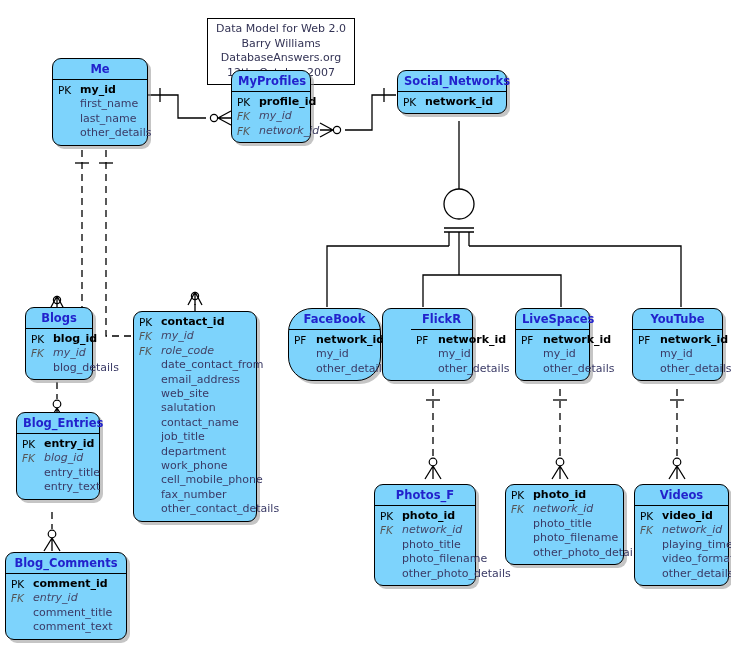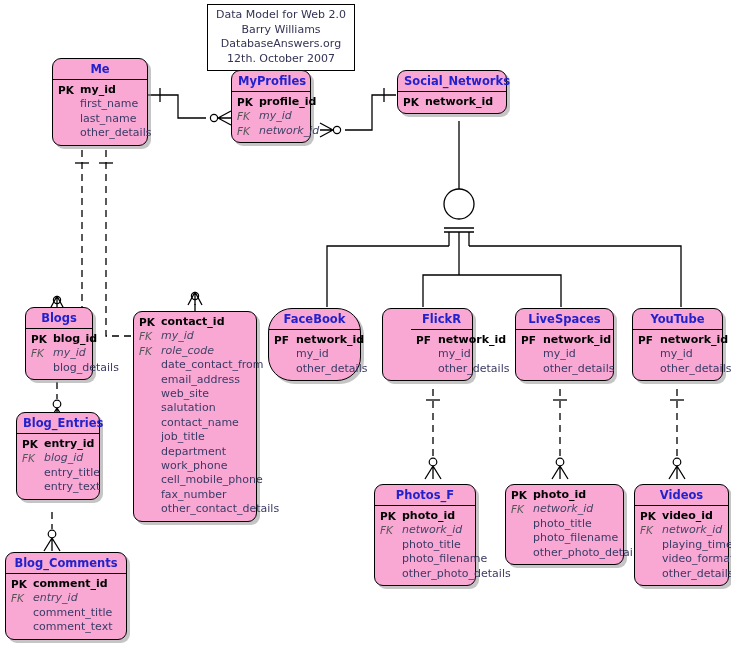--- a/index.html
+++ b/index.html
@@ -1,29 +1,29 @@
 <!DOCTYPE html>
 <html><head>
 <meta charset="utf-8">
 <style>
   html,body{margin:0;padding:0;background:#ffffff;}
   body{width:731px;height:651px;position:relative;overflow:hidden;
        font-family:"DejaVu Sans","Liberation Sans",sans-serif;}
   #canvas{position:absolute;left:0;top:0;width:731px;height:651px;}
   #lines{position:absolute;left:0;top:0;width:731px;height:651px;z-index:1;}
 
-  .entity{position:absolute;z-index:3;background:#f9a8d4;border:1.4px solid #000;
+  .entity{position:absolute;z-index:3;background:#7dd3fc;border:1.4px solid #000;
           border-radius:9px;box-sizing:border-box;
           box-shadow:3px 3px 0 0 rgba(150,150,150,0.55);}
   .ent-title{text-align:center;color:#2222cc;font-weight:bold;font-size:11.5px;
              padding:3px 6px 3px 6px;border-bottom:1.4px solid #000;
              white-space:nowrap;letter-spacing:0px;}
   .ent-body{padding:3px 5px 4px 5px;}
   .attr{display:flex;font-size:11px;line-height:14.4px;white-space:nowrap;color:#333355;}
-  .attr .k{width:22px;flex:0 0 22px;color:#000;font-weight:bold;font-size:10.5px;}
+  .attr .k{width:22px;flex:0 0 22px;color:#000;font-weight:normal;font-size:10.5px;}
   .attr .k.fk{font-style:italic;font-weight:normal;color:#555;}
   .attr .n{color:#3a3a66;}
   .attr.pk .n{color:#000;font-weight:bold;}
   .attr.fkrow .n{color:#444466;font-style:italic;}
 
   .title-block{position:absolute;z-index:3;border:1.2px solid #000;background:#fff;
                text-align:center;font-size:11px;color:#333355;line-height:14.5px;
                padding:3px 8px 4px 8px;}
 
   .title-block div{white-space:nowrap;}
@@ -92,21 +92,21 @@
       <path d="M560,466 L552,479 M560,466 L560,479 M560,466 L568,479"></path>
 
       <path d="M677,389 L677,457" stroke-dasharray="7,5"></path>
       <path d="M670,400 L684,400" stroke-dasharray="0"></path>
       <circle cx="677" cy="462" r="3.8" fill="#fff" stroke="#000" stroke-width="1.2"></circle>
       <path d="M677,466 L669,479 M677,466 L677,479 M677,466 L685,479"></path>
 
     </g>
   </svg>
 
-  <div class="title-block" style="left:207px;top:4px;width:130px;">
+  <div class="title-block" style="left:207px;top:18px;width:130px;">
     <div>Data Model for Web 2.0</div>
     <div>Barry Williams</div>
     <div>DatabaseAnswers.org</div>
     <div>12th. October 2007</div>
   </div>
 
   <div class="entity" style="left:52px;top:58px;width:96px;">
     <div class="ent-title">Me</div>
     <div class="ent-body">
         <div class="attr pk">
@@ -272,21 +272,21 @@
           <span class="k"></span>
           <span class="n">fax_number</span>
         </div>
         <div class="attr">
           <span class="k"></span>
           <span class="n">other_contact_details</span>
         </div>
       </div>
   </div>
 
-  <div class="entity" style="left:268px;top:308px;width:93px;border-radius:24px;">
+  <div class="entity" style="left:288px;top:308px;width:93px;border-radius:24px;">
     <div class="ent-title">FaceBook</div>
     <div class="ent-body">
         <div class="attr pk">
           <span class="k">PF</span>
           <span class="n">network_id</span>
         </div>
         <div class="attr">
           <span class="k"></span>
           <span class="n">my_id</span>
         </div>
@@ -308,21 +308,21 @@
           <span class="k"></span>
           <span class="n">my_id</span>
         </div>
         <div class="attr">
           <span class="k"></span>
           <span class="n">other_details</span>
         </div>
       </div>
   </div>
 
-  <div class="entity" style="left:515px;top:308px;width:99px;">
+  <div class="entity" style="left:515px;top:308px;width:75px;">
     <div class="ent-title">LiveSpaces</div>
     <div class="ent-body">
         <div class="attr pk">
           <span class="k">PF</span>
           <span class="n">network_id</span>
         </div>
         <div class="attr">
           <span class="k"></span>
           <span class="n">my_id</span>
         </div>

